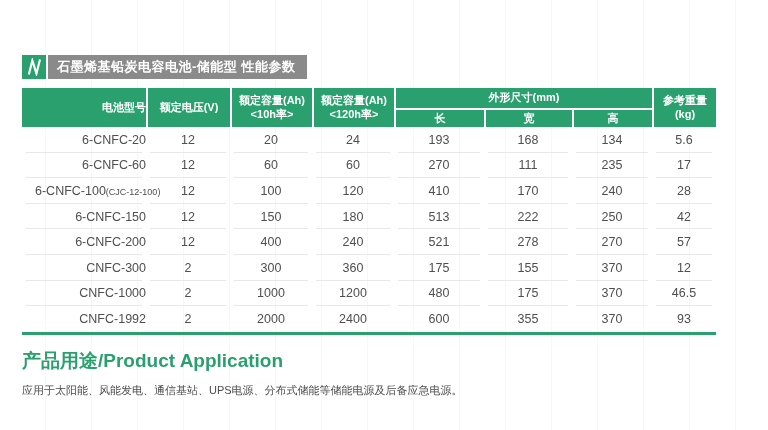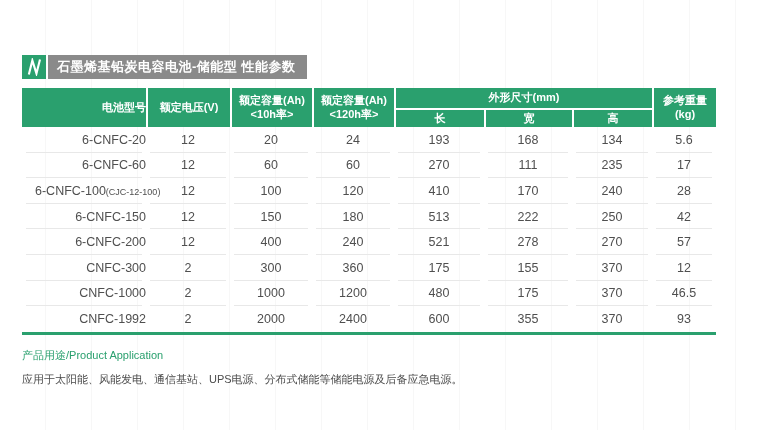--- a/index.html
+++ b/index.html
@@ -53,21 +53,21 @@
     position:relative;padding:0;white-space:nowrap;
   }
   tbody td.model{text-align:right;padding-left:13px;}
   tbody td.model .note{font-size:9px;letter-spacing:0;}
   tbody tr:not(:last-child) td::after{
     content:"";position:absolute;left:4px;right:4px;bottom:0;height:1px;background:var(--line);
   }
 
   
   .app{margin-top:13px;}
-  .app-heading{color:var(--green);font-size:11px;font-weight:normal;margin:0 0 9px 0;}
+  .app-heading{color:var(--green);font-size:19px;font-weight:bold;margin:0 0 9px 0;}
   .app-text{font-size:11px;color:#4c4c4c;margin:0 0 7px 0;line-height:1.45;}
 </style>
 </head>
 <body>
 
 <div class="content">
 
   <div class="title-bar">
     <span class="title-icon">
       <svg width="18" height="18" viewBox="0 0 22 22" aria-hidden="true">

